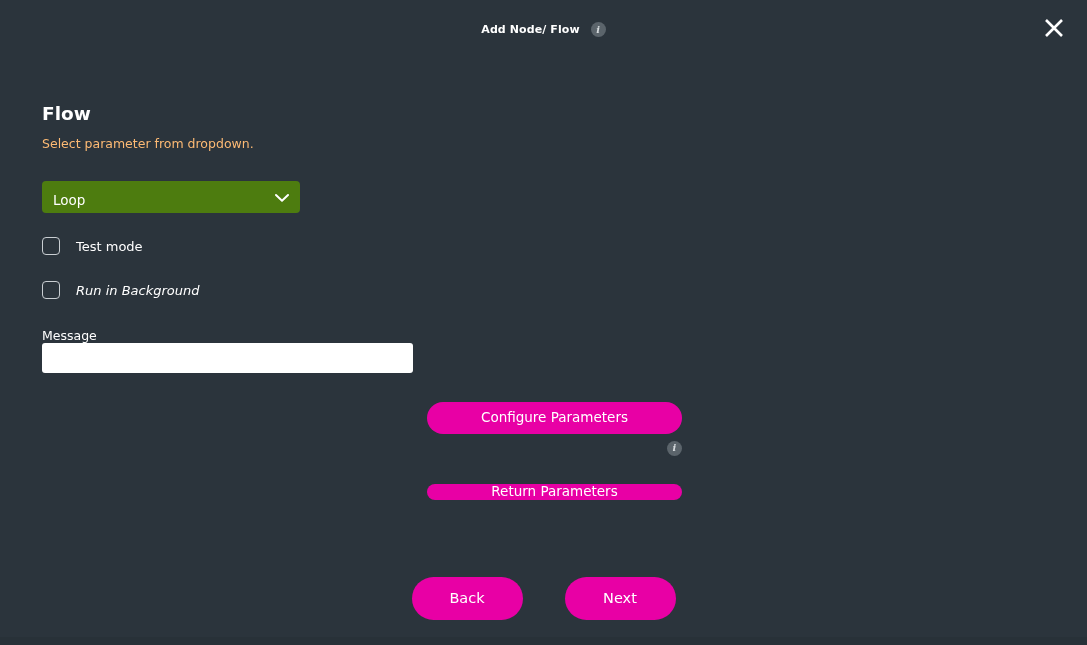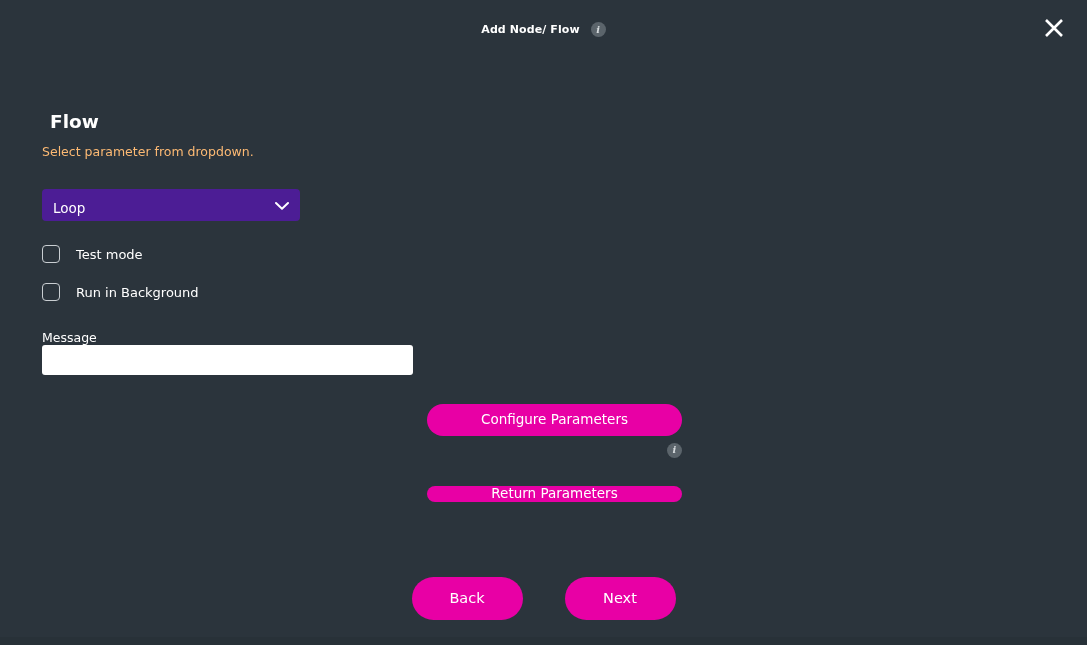--- a/index.html
+++ b/index.html
@@ -109,40 +109,40 @@
     position: absolute;
     left: 42px;
     top: 104px;
     width: 640px;
     z-index: 3;
   }
   .section-title {
     font-size: 18.5px;
     font-weight: bold;
     color: #ffffff;
-    margin: 8px;
+    margin: 0;
     line-height: 1.1;
   }
   .section-sub {
     font-size: 12.5px;
     color: #fdba74;
     margin: 12px 0 0 0;
     line-height: 1.2;
   }
 
   
   .select-wrap {
     position: relative;
     width: 258px;
     margin-top: 30px;
   }
   .select-box {
     width: 100%;
     height: 32px;
-    background: #4c1d95;
+    background: #4d7c0f;
     border: none;
     border-radius: 4px;
     color: #ffffff;
     font-family: inherit;
     font-size: 13.5px;
     padding: 6px 32px 0 11px;
     cursor: pointer;
     display: flex;
     align-items: center;
     line-height: 1;
@@ -158,21 +158,21 @@
 
   
   .check-row {
     display: flex;
     align-items: center;
     gap: 16px;
     cursor: pointer;
     width: max-content;
   }
   .check-row.first { margin-top: 24px; }
-  .check-row.second { margin-top: 20px; }
+  .check-row.second { margin-top: 26px; font-style: italic; }
   .checkbox {
     width: 18px;
     height: 18px;
     border: 1.6px solid #c9ced2;
     border-radius: 4px;
     background: transparent;
     flex: 0 0 auto;
   }
   .check-label {
     font-size: 13px;

